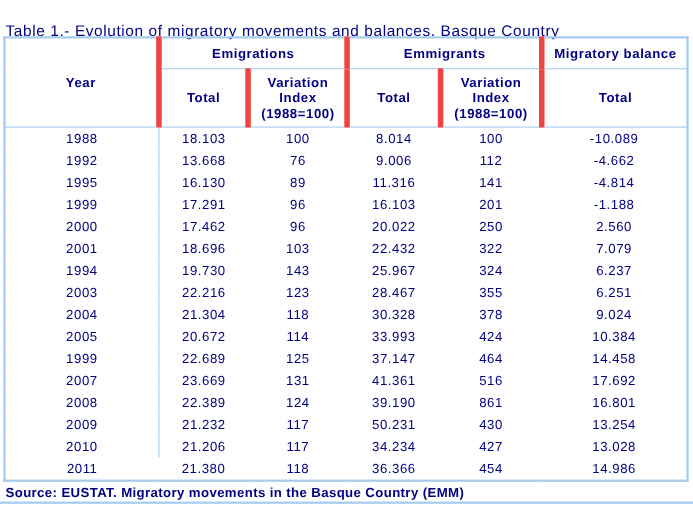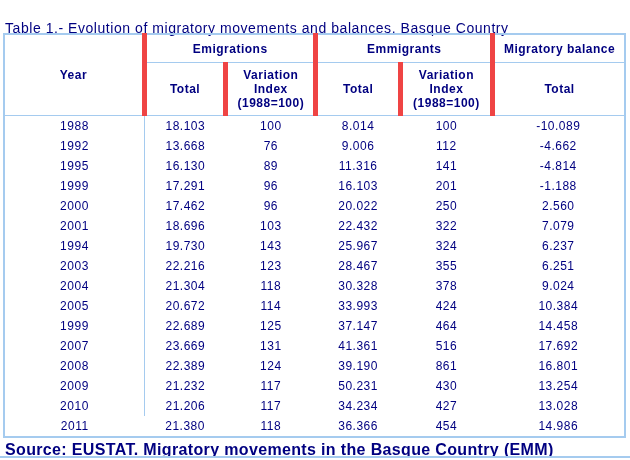--- a/index.html
+++ b/index.html
@@ -32,21 +32,21 @@
   tr.hrow1 th { height: 27px; }
   tr.hrow2 th { height: 52px; }
   .vi { white-space: pre-line; line-height: 14px; }
   .bR { border-right: 5px solid #ef4444; }
   .bB { border-bottom: 1px solid #a5cbef; }
   tbody td { height: 20px; font-weight: normal; }
   tbody td.year { font-weight: normal; border-right: 1px solid #a5cbef; text-align: center; }
   tbody tr.lastrow td.year { border-right: none; }
   .source {
     position: absolute; top: 441px; left: 5px;
-    font-size: 16px; font-weight: bold; letter-spacing: 0.35px;
+    font-size: 12px; font-weight: bold; letter-spacing: 0.35px;
     white-space: nowrap;
   }
   .bottom-rule {
     position: absolute; top: 456px; left: 0;
     width: 630px; height: 2px; background: #a5cbef;
   }
 </style>
 </head>
 <body>
 

